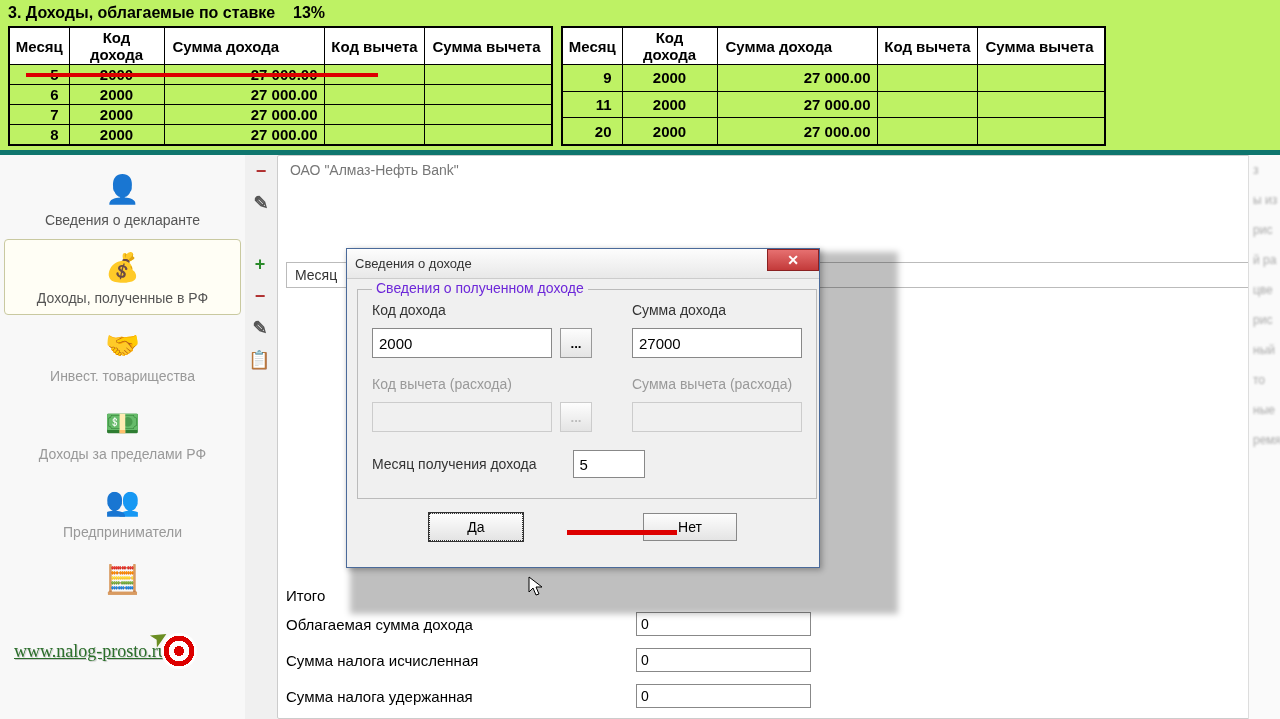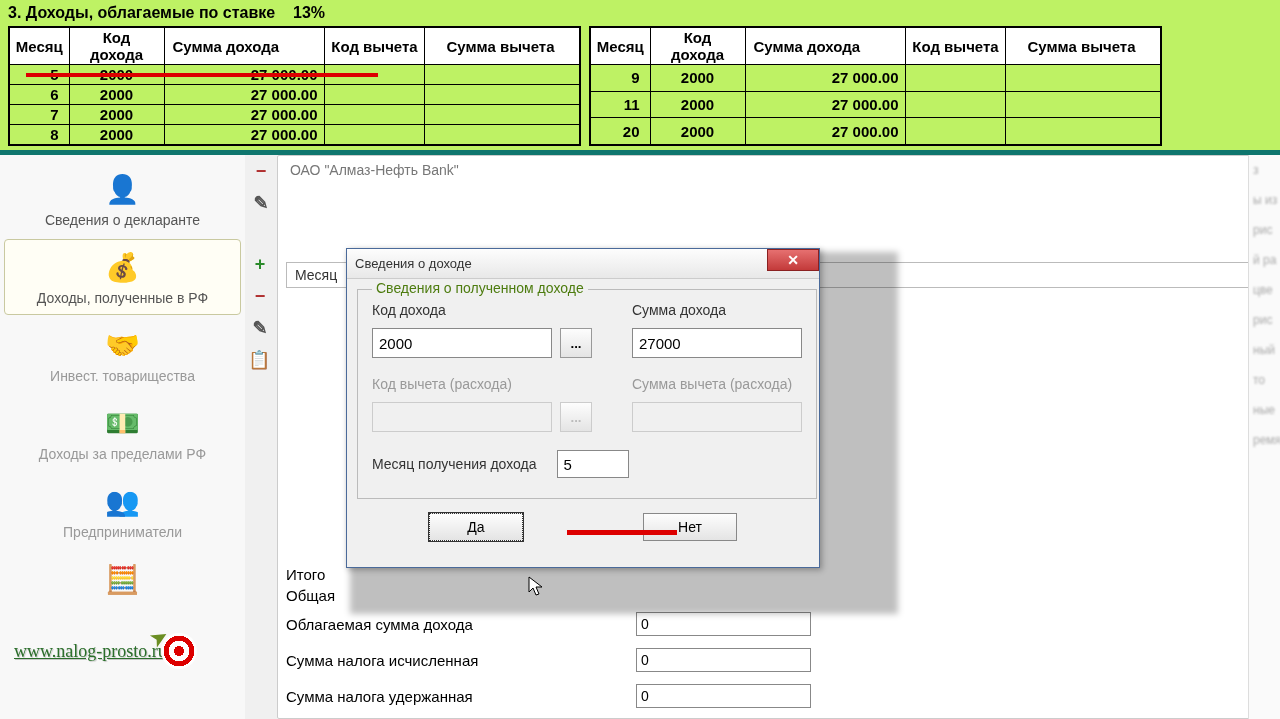--- a/index.html
+++ b/index.html
@@ -9,21 +9,21 @@
   .section-title { font-weight: bold; font-size: 16px; margin-bottom: 4px; }
   
   .tables-row { display: flex; gap: 8px; }
   .income-table { border-collapse: collapse; border: 2px solid #000; font-size: 15px; }
   .income-table th, .income-table td { border: 1px solid #000; padding: 1px 5px; text-align: center; font-weight: bold; }
   .income-table th { background: #fff; }
   .income-table .h-month { width: 60px; } 
   .income-table .h-code { width: 95px; }
   .income-table .h-sum { width: 160px; text-align: left; padding-left: 8px; }
   .income-table .h-dcode { width: 100px; text-align: center; padding-left: 6px; }
-  .income-table .h-dsum { width: 156px; text-align: left; padding-left: 22px; }
+  .income-table .h-dsum { width: 128px; text-align: left; padding-left: 8px; }
   .income-table td.t-right { text-align: right; padding-right: 6px; }
   .income-table td.t-month { text-align: right; padding-right: 10px; }
   
   .red-underline { position: absolute; height: 4px; background: #d00; z-index: 5; }
   .red-ul-1 { top: 73px; left: 26px; width: 352px; }
   
   .main-area { display: flex; height: calc(719px - 155px); }
   
   .sidebar { width: 245px; background: #f8f8f8; padding: 4px; }
   .nav-item { text-align: center; padding: 8px 4px; margin: 2px 0; border: 1px solid transparent; border-radius: 4px; color: #555; cursor: pointer; }
@@ -52,34 +52,34 @@
   
   
   .dialog-shadow { position: absolute; top: 252px; left: 350px; width: 548px; height: 362px; background: rgba(0,0,0,0.25); filter: blur(3px); z-index: 49; }
   .dialog { position: absolute; top: 248px; left: 346px; width: 474px; background: #f0f0f0; border: 1px solid #4a6a9a; z-index: 50; box-shadow: 2px 2px 6px rgba(0,0,0,0.3); }
   .dialog-titlebar { height: 30px; background: linear-gradient(to bottom, #fdfdfd, #e8e8e8); display: flex; align-items: center; padding: 0 8px; border-bottom: 1px solid #ccc; position: relative; }
   .dialog-title { font-size: 13px; color: #333; }
   .dialog-close { position: absolute; right: 0; top: 0; width: 52px; height: 22px; background: linear-gradient(to bottom, #e67070, #c33a3a); color: #fff; display: flex; align-items: center; justify-content: center; border: 1px solid #8a2020; border-top-right-radius: 0; font-weight: bold; cursor: pointer; }
   
   .dialog-body { padding: 10px; }
   .fieldset { border: 1px solid #bbb; padding: 10px 14px 20px; }
-  .fieldset-legend { font-size: 14px; color: #4d7c0f; padding: 0 4px; background: #f0f0f0; position: relative; top: -20px; display: inline-block; }
+  .fieldset-legend { font-size: 14px; color: #6d28d9; padding: 0 4px; background: #f0f0f0; position: relative; top: -20px; display: inline-block; }
   .fieldset-inner { margin-top: -14px; }
   
   .form-row { display: flex; gap: 40px; margin-bottom: 18px; }
   .form-group { flex: 1; }
   .form-label { font-size: 14px; color: #333; margin-bottom: 10px; display: block; }
   .form-label.disabled { color: #999; }
   .input-group { display: flex; gap: 8px; align-items: center; }
   .form-input { height: 30px; border: 1px solid #888; background: #fff; padding: 0 6px; font-size: 15px; width: 180px; }
   .form-input.disabled { background: #f0f0f0; border-color: #ccc; }
   .ellipsis-btn { width: 32px; height: 30px; border: 1px solid #999; background: linear-gradient(to bottom, #fdfdfd, #e4e4e4); cursor: pointer; font-weight: bold; }
   .ellipsis-btn.disabled { color: #bbb; border-color: #ccc; }
   
-  .month-row { display: flex; align-items: center; gap: 20px; }
+  .month-row { display: flex; align-items: center; gap: 36px; }
   .month-input { width: 72px; height: 28px; border: 1px solid #888; background: #fff; padding: 0 6px; font-size: 15px; }
   .red-ul-month { position: absolute; height: 5px; background: #d00; top: 281px; left: 220px; width: 110px; }
   
   .dialog-buttons { display: flex; justify-content: center; gap: 120px; padding: 14px 0 16px; }
   .dlg-btn { width: 94px; height: 28px; border: 1px solid #888; background: linear-gradient(to bottom, #fdfdfd, #e4e4e4); font-size: 14px; cursor: pointer; }
   .dlg-btn.default { border: 1px dotted #333; outline: 1px solid #333; }
   
   .cursor { position: absolute; z-index: 100; pointer-events: none; }
   
   .watermark { position: absolute; bottom: 50px; left: 14px; z-index: 60; display: flex; align-items: center; }
@@ -218,21 +218,20 @@
       <div class="tool-btn tool-edit">✎</div>
       <div class="tool-btn tool-copy">📋</div>
     </div>
 
     <div class="month-tabs">
       <span>Месяц</span>
     </div>
 
     <div class="totals">
       <div class="totals-title">Итого</div>
-      <div class="totals-title">Общая</div>
       <div class="total-row">
         <div class="total-label">Облагаемая сумма дохода</div>
         <input class="total-input" readonly="" value="0" style="">
       </div>
       <div class="total-row">
         <div class="total-label">Сумма налога исчисленная</div>
         <input class="total-input" readonly="" value="0" style="">
       </div>
       <div class="total-row">
         <div class="total-label">Сумма налога удержанная</div>

